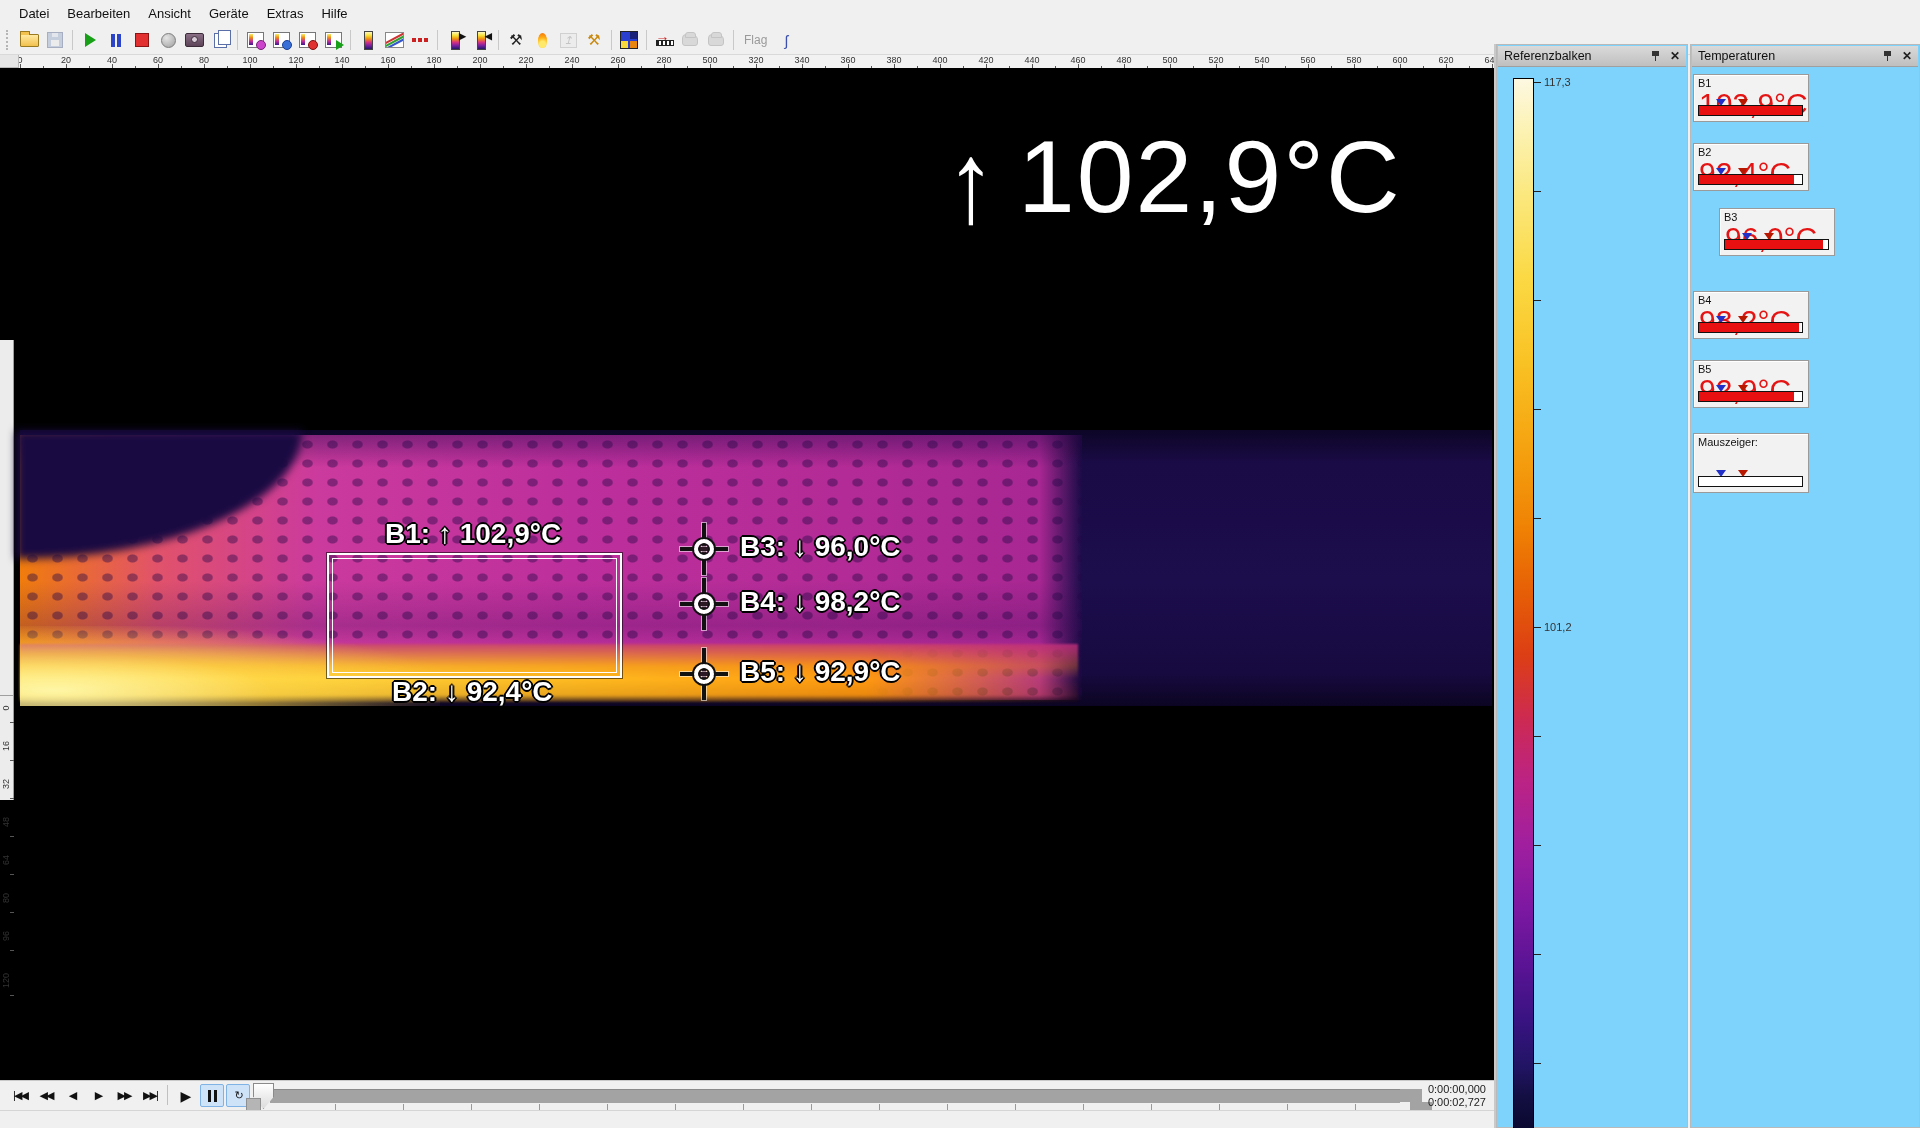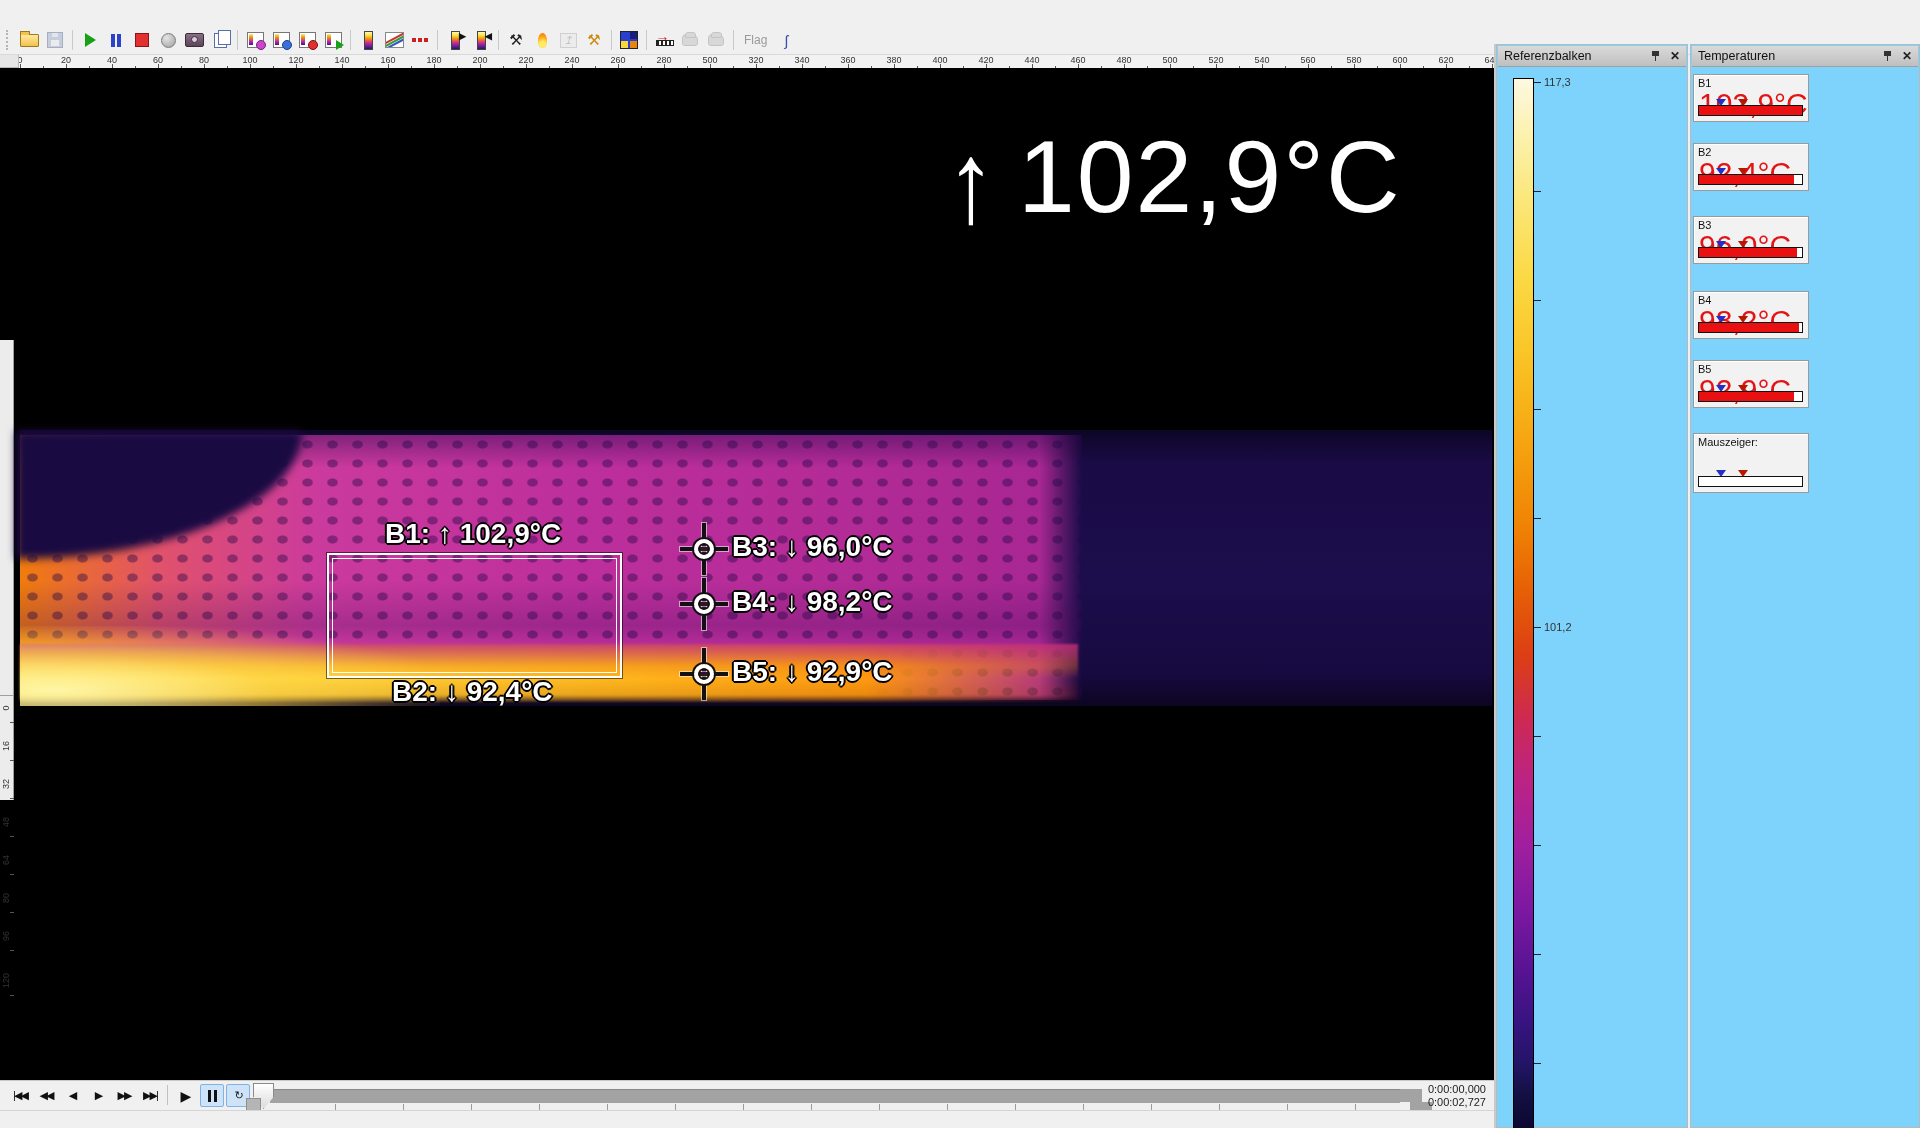--- a/index.html
+++ b/index.html
@@ -74,21 +74,21 @@
   .stripe:before{content:"";position:absolute;inset:0;background:linear-gradient(180deg,rgba(190,45,125,.85) 0%,rgba(230,120,30,.35) 38%,rgba(255,230,120,0) 60%,rgba(120,40,5,.15) 88%,rgba(20,5,30,.8) 100%);}
   .glowL{position:absolute;left:0;bottom:0;width:420px;height:80px;background:radial-gradient(ellipse at 8% 80%,rgba(255,248,170,.95) 0%,rgba(255,215,70,.55) 40%,rgba(255,200,60,0) 75%);}
   
   .ann{position:absolute;color:#fff;font-size:28px;font-weight:bold;white-space:nowrap;
        text-shadow:-2px 0 0 #000,2px 0 0 #000,0 -2px 0 #000,0 2px 0 #000,-1px -1px 0 #000,1px -1px 0 #000,-1px 1px 0 #000,1px 1px 0 #000;}
   .roi-rect{position:absolute;border:2px solid #fff;outline:1px solid #fff;outline-offset:-6px;box-shadow:0 0 0 1px rgba(0,0,0,.55);}
   .pt{position:absolute;width:0;height:0;}
   .pt .vline{position:absolute;left:-2px;top:-26px;width:4px;height:52px;background:#111;box-shadow:0 0 0 1px rgba(255,255,255,.55);}
   .pt .hline{position:absolute;left:-24px;top:-2px;width:48px;height:4px;background:#111;box-shadow:0 0 0 1px rgba(255,255,255,.55);}
   .pt .circ{position:absolute;left:-10px;top:-10px;width:20px;height:20px;border-radius:50%;background:rgba(200,60,150,.15);border:4px solid #fff;box-shadow:0 0 0 2px #111, inset 0 0 0 2px #111;box-sizing:border-box;}
-  .pt .plabel{position:absolute;left:28px;top:-18px;}
+  .pt .plabel{position:absolute;left:36px;top:-18px;}
   .spot{position:absolute;left:946px;top:56px;color:#fff;display:flex;align-items:flex-start;}
   .spot .arrow{font-size:100px;line-height:1;font-weight:400;margin-right:22px;transform:scaleY(1.15);transform-origin:top;}
   .spot .val{font-size:102px;line-height:1.05;font-weight:400;letter-spacing:2px;}
   
   .playbar{position:absolute;left:0;top:1080px;width:1494px;height:30px;background:#f0f0f0;border-top:1px solid #c9c9c9;box-sizing:border-box;}
   .pb-btn{position:absolute;top:3px;width:24px;height:23px;display:flex;align-items:center;justify-content:center;font-size:11px;color:#111;letter-spacing:-2px;border-radius:2px;border:1px solid transparent;box-sizing:border-box;}
   .pb-btn.active{background:#cfe3f8;border-color:#7fb2e5;}
   .pb-sep{position:absolute;top:4px;width:1px;height:20px;background:#c0c0c0;}
   .pb-pause i{display:block;width:9px;height:12px;border-left:3px solid #111;border-right:3px solid #111;box-sizing:border-box;}
   .pb-mark{color:#8a8a8a;font-size:10px;letter-spacing:0;}
@@ -123,20 +123,28 @@
   .probe .pfill{position:absolute;left:0;top:0;bottom:0;background:#e81010;}
   .tri{position:absolute;width:0;height:0;border-left:5px solid transparent;border-right:5px solid transparent;}
   .tri.blue{border-top:7px solid #2230c8;}
   .tri.dred{border-top:7px solid #b81800;}
 </style>
 </head>
 <body>
 
 <div class="app">
 
+  <div class="menubar" id="menubar">
+      <span>Datei</span>
+      <span>Bearbeiten</span>
+      <span>Ansicht</span>
+      <span>Geräte</span>
+      <span>Extras</span>
+      <span>Hilfe</span>
+    </div>
 
   <div class="toolbar" id="toolbar">
       <div class="grip"></div>
       <div class="tbtn">
         <i class="ic ic-folder"></i>
       </div>
       <div class="tbtn dis">
         <i class="ic ic-save"></i>
       </div>
       <div class="tb-sep"></div>
@@ -493,21 +501,21 @@
         </div>
         <div class="probe" style="top: 98px;">
           <span class="pid">B2</span>
           <span class="pval">92,4°C</span>
           <span class="tri blue" style="left:22px;bottom:15px"></span>
           <span class="tri dred" style="left:44px;bottom:15px"></span>
           <span class="pbar">
             <span class="pfill" style="width:92%"></span>
           </span>
         </div>
-        <div class="probe" style="top: 171px;">
+        <div class="probe" style="top: 163px; margin-left: 26px;">
           <span class="pid">B3</span>
           <span class="pval">96,0°C</span>
           <span class="tri blue" style="left:22px;bottom:15px"></span>
           <span class="tri dred" style="left:44px;bottom:15px"></span>
           <span class="pbar">
             <span class="pfill" style="width:95%"></span>
           </span>
         </div>
         <div class="probe" style="top: 246px;">
           <span class="pid">B4</span>

